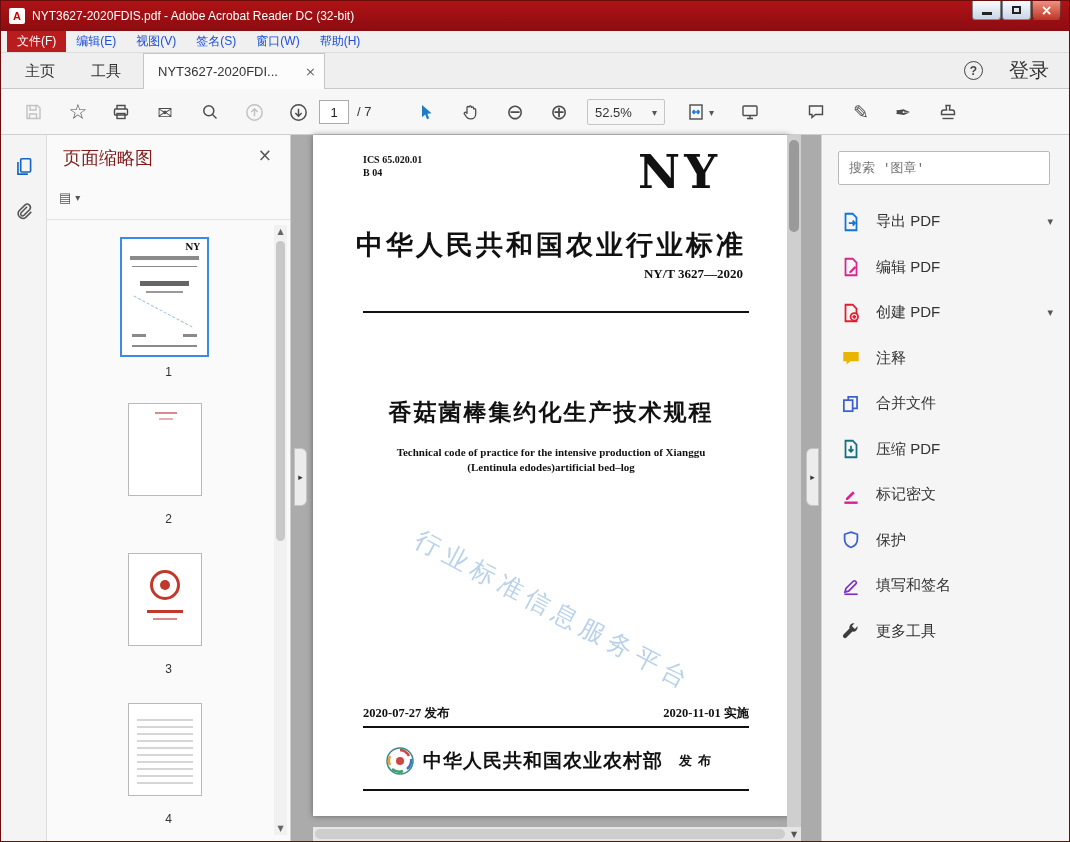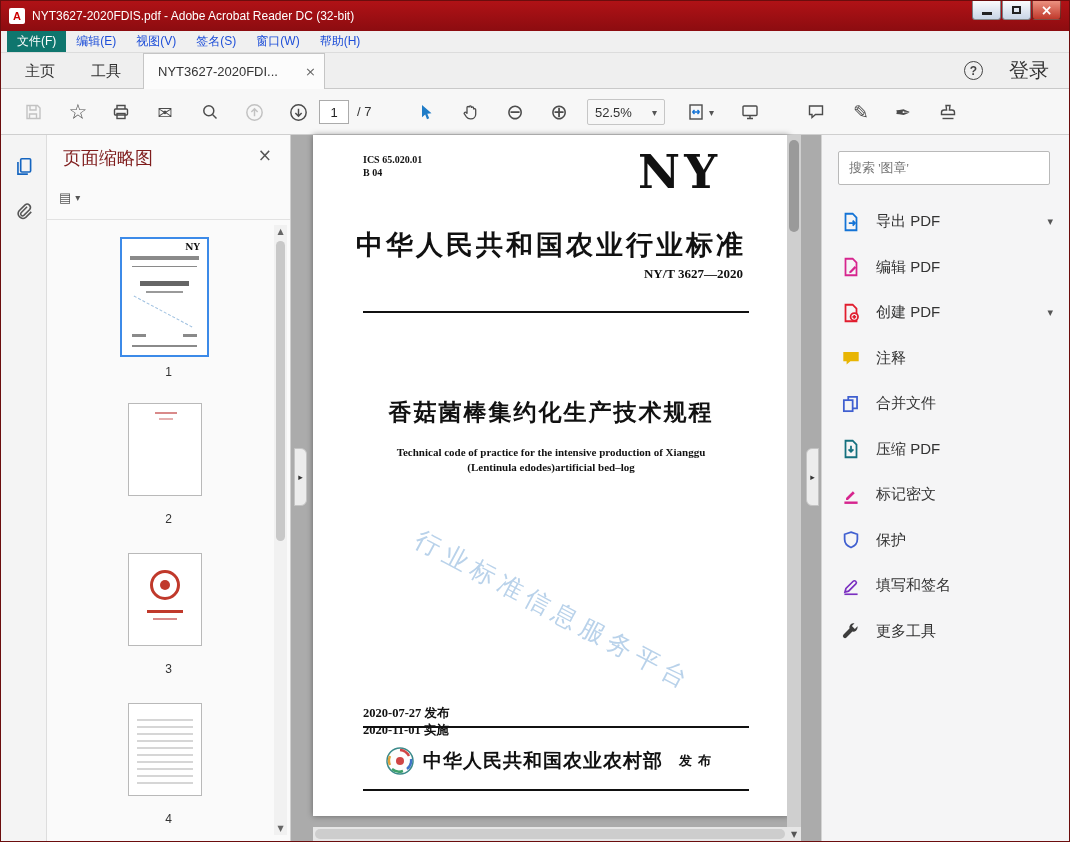--- a/index.html
+++ b/index.html
@@ -19,21 +19,21 @@
     background:linear-gradient(#fbfcfd,#c9d5e6); display:flex; align-items:center; justify-content:center;
     border-radius:0 0 3px 3px; margin-left:1px; }
   .win-btn.close { background:linear-gradient(#ec9281,#c0392b); color:#fff; font-size:14px; font-weight:bold; }
   .min-bar { width:10px; height:3px; background:#222; margin-top:7px; }
   .max-box { width:9px; height:8px; border:2px solid #222; }
 
   
   .menubar { position:absolute; left:0; top:30px; width:100%; height:22px; background:#f0f0f0;
     border-bottom:1px solid #dcdcdc; display:flex; align-items:stretch; padding-left:6px; }
   .menu-item { display:flex; align-items:center; padding:0 10px; font-size:12px; color:#1d4ed8; }
-  .menu-item.active { background:#0f766e; color:#fff; }
+  .menu-item.active { background:#b91c1c; color:#fff; }
 
   
   .tabbar { position:absolute; left:0; top:52px; width:100%; height:36px; background:#efefef;
     border-bottom:1px solid #c9c9c9; }
   .tab { position:absolute; top:0; height:36px; display:flex; align-items:center;
     font-size:15px; color:#333; padding:0 14px; }
   .tab-home { left:10px; } .tab-tools { left:76px; }
   .tab-doc { left:142px; width:182px; background:#fcfcfc; border:1px solid #c5c5c5; border-bottom:none;
     font-size:13px; padding-right:28px; }
   .tab-close { position:absolute; right:8px; font-size:13px; color:#666; }
@@ -104,21 +104,21 @@
   .std-number { position:absolute; right:46px; top:131px; font:bold 13px "Liberation Serif",serif; color:#111; }
   .rule { position:absolute; left:50px; right:40px; background:#111; }
   .top-rule { top:176px; height:2px; }
   .doc-title { position:absolute; left:0; top:262px; width:100%; text-align:center; font-size:23px;
     font-weight:bold; letter-spacing:2px; color:#111; }
   .doc-sub { position:absolute; left:0; top:310px; width:100%; text-align:center;
     font:bold 11px/15px "Liberation Serif",serif; color:#111; }
   .watermark { position:absolute; left:112px; top:388px; transform:rotate(28deg); transform-origin:0 0;
     font-size:25px; letter-spacing:6px; color:#b9d2ea; white-space:nowrap; font-family:"DejaVu Sans",sans-serif; }
   .dates { position:absolute; left:50px; right:40px; top:570px; display:flex; justify-content:space-between;
-    font:bold 12.5px "Liberation Serif",serif; color:#111;flex-direction:column; }
+    font:bold 12.5px "Liberation Serif",serif; color:#111; }
   .dates-rule { top:591px; height:1.5px; }
   .issuer-row { position:absolute; left:0; top:608px; width:100%; height:36px; display:flex;
     align-items:center; justify-content:center; gap:8px; }
   .issuer { font:bold 19px "Liberation Serif",serif; letter-spacing:1px; color:#111; }
   .issue-suffix { font:bold 13px "Liberation Serif",serif; letter-spacing:6px; color:#111; margin-left:8px; }
   .bottom-rule { top:654px; height:2px; }
 
   .doc-vscroll { position:absolute; right:20px; top:0; bottom:14px; width:14px; background:#cfcfcf; }
   .doc-vthumb { position:absolute; left:2px; width:10px; top:5px; height:92px; background:#9a9a9a; border-radius:5px; }
   .doc-corner { position:absolute; right:20px; bottom:0; width:14px; height:14px; background:#e6e6e6;
@@ -130,21 +130,21 @@
     color:#333; font-size:9px; }
   .handle.left { left:3px; border-radius:0 6px 6px 0; }
   .handle.right { right:2px; border-radius:6px 0 0 6px; }
 
   
   .tools-panel { position:absolute; right:0; top:134px; bottom:0; width:248px; background:#f5f5f6;
     border-left:1px solid #d4d4d4; }
   .search-box { position:absolute; left:16px; top:16px; width:212px; height:34px; background:#fff;
     border:1px solid #b9b9b9; border-radius:2px; }
   .search-box input { width:100%; height:100%; border:none; outline:none; padding:0 10px;
-    font-size:13px; color:#14532d; background:transparent; font-family:Liberation Serif, serif; }
+    font-size:13px; color:#14532d; background:transparent; font-family:Liberation Mono, monospace; }
   .tool-list { position:absolute; left:0; top:64px; width:100%; }
   .tool-item { position:relative; height:45.5px; display:flex; align-items:center; padding:0 16px 0 18px; }
   .tool-item .tlabel { margin-left:14px; font-size:15px; color:#333; }
   .tchev { position:absolute; right:16px; font-size:11px; color:#555; }
   .ticon { display:flex; }
 </style>
 </head>
 <body>
 
 <div id="app">

